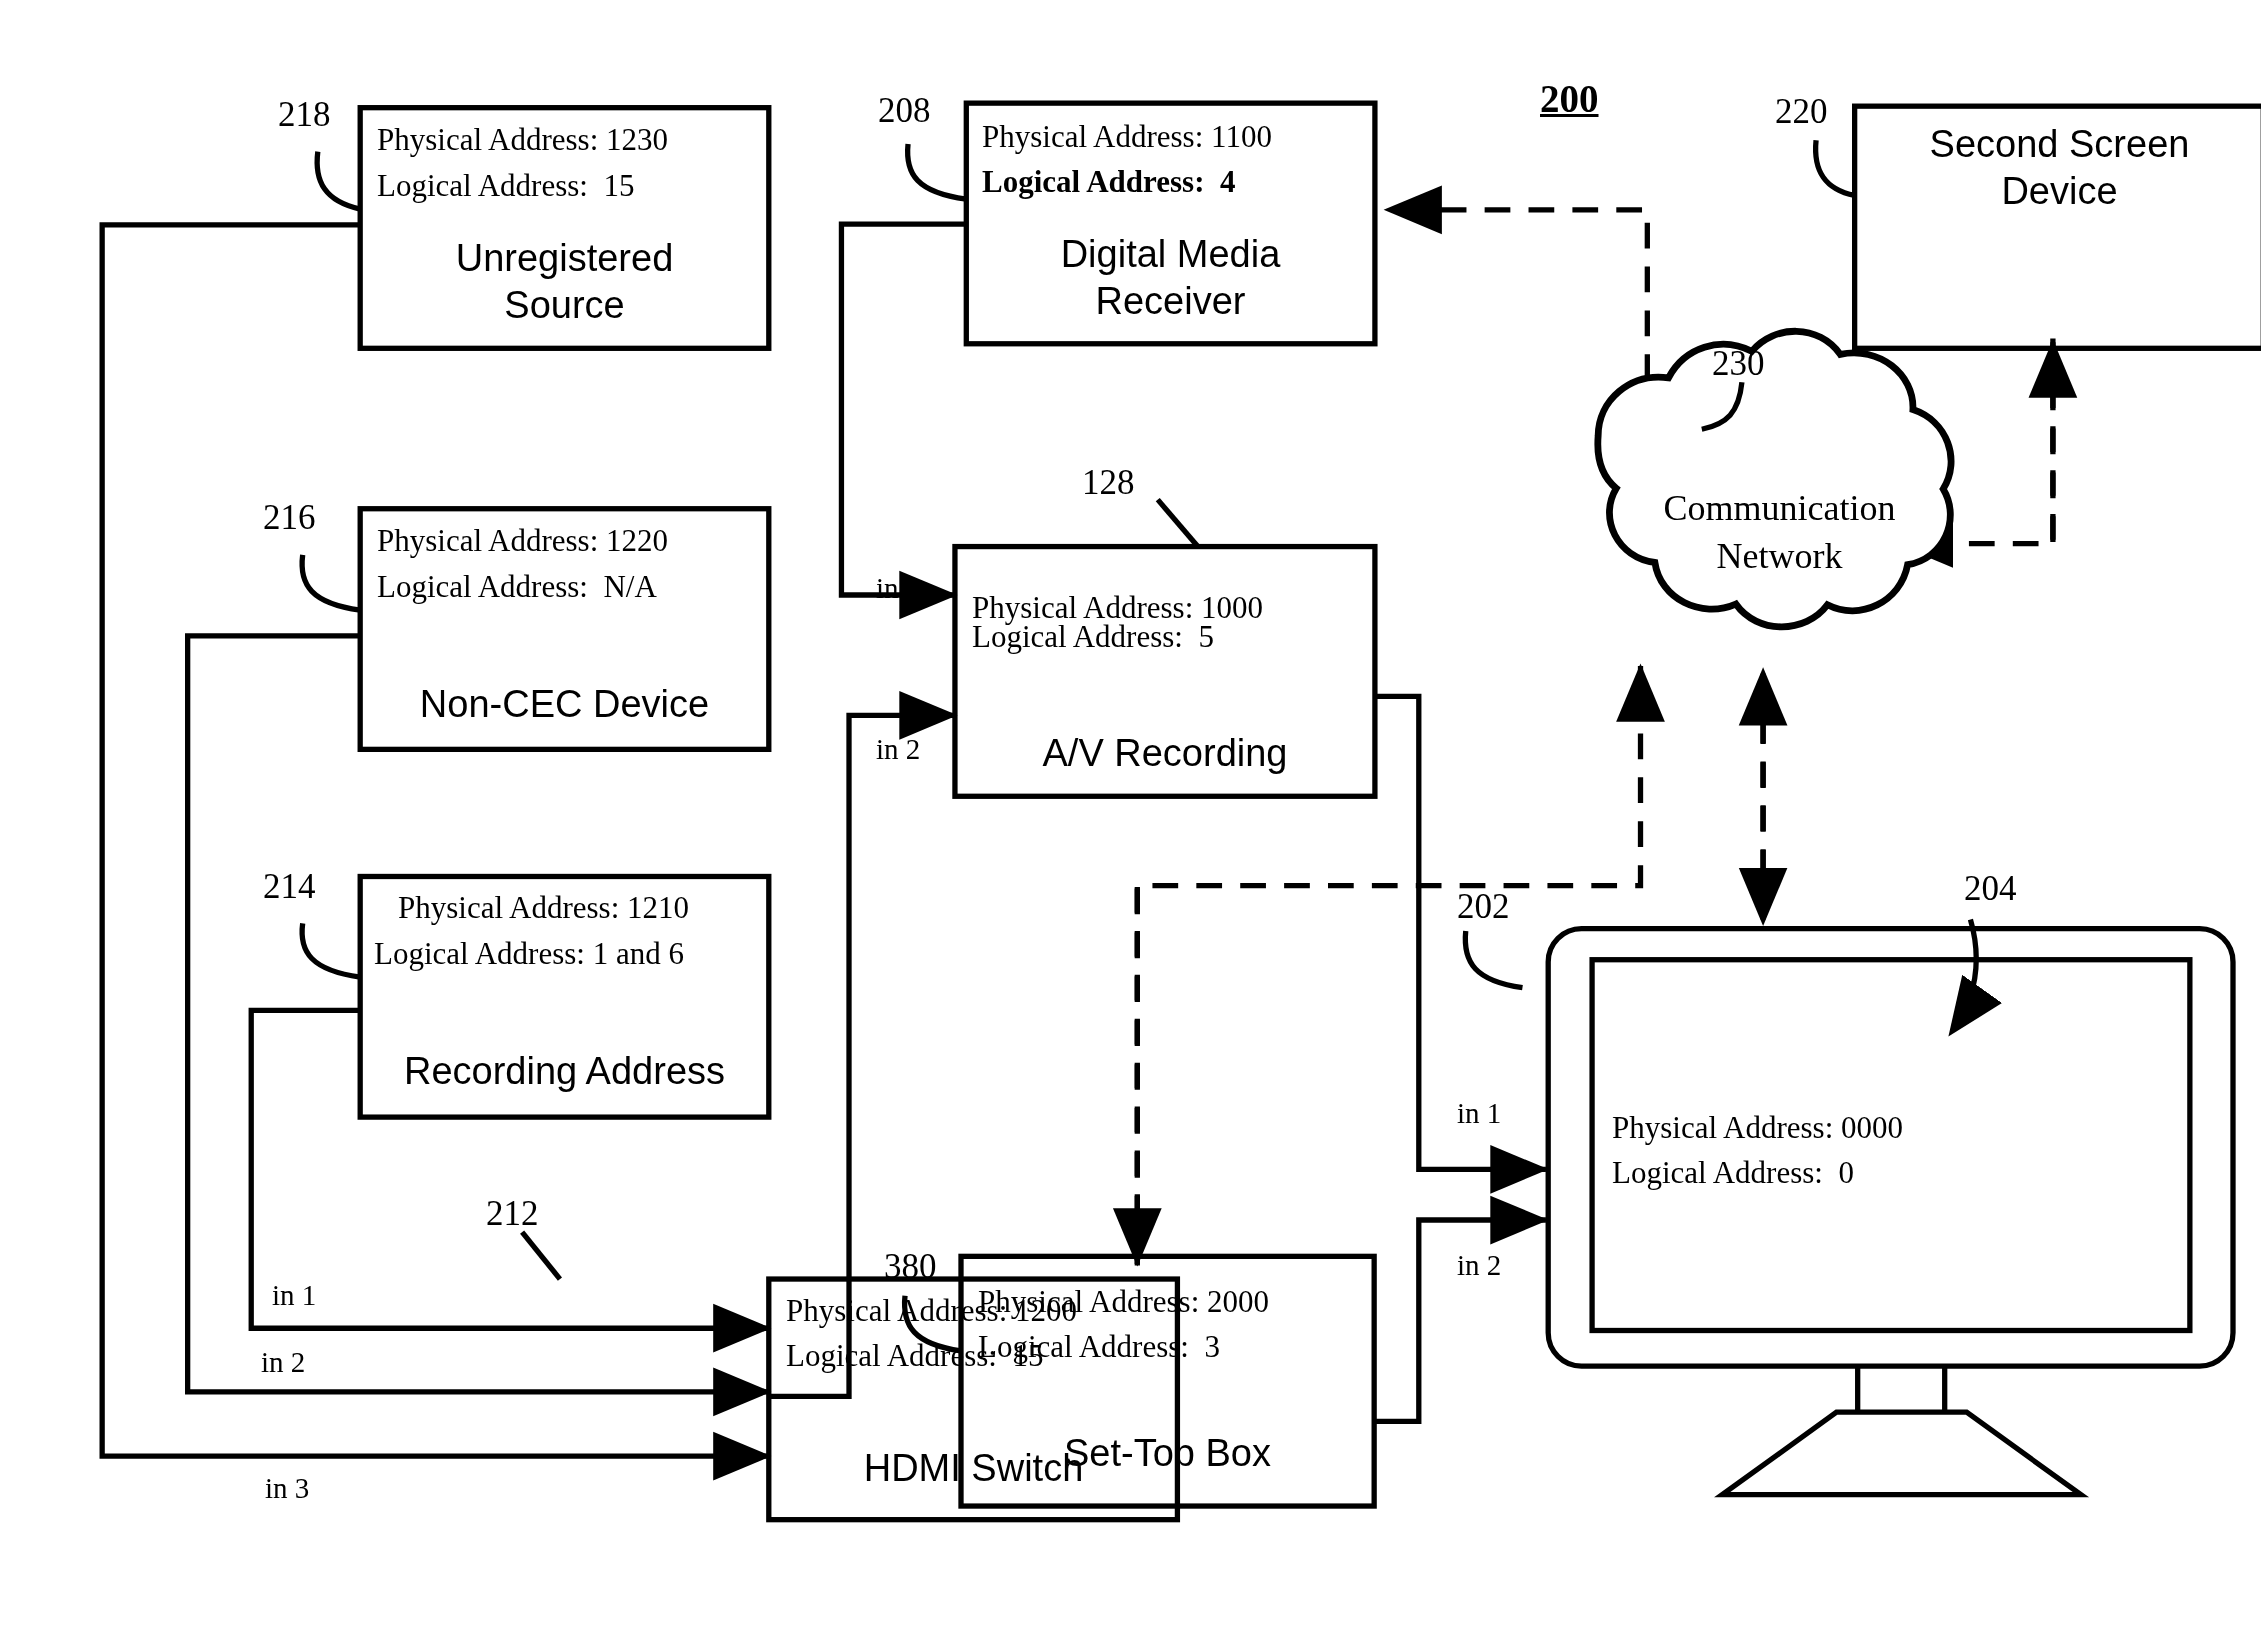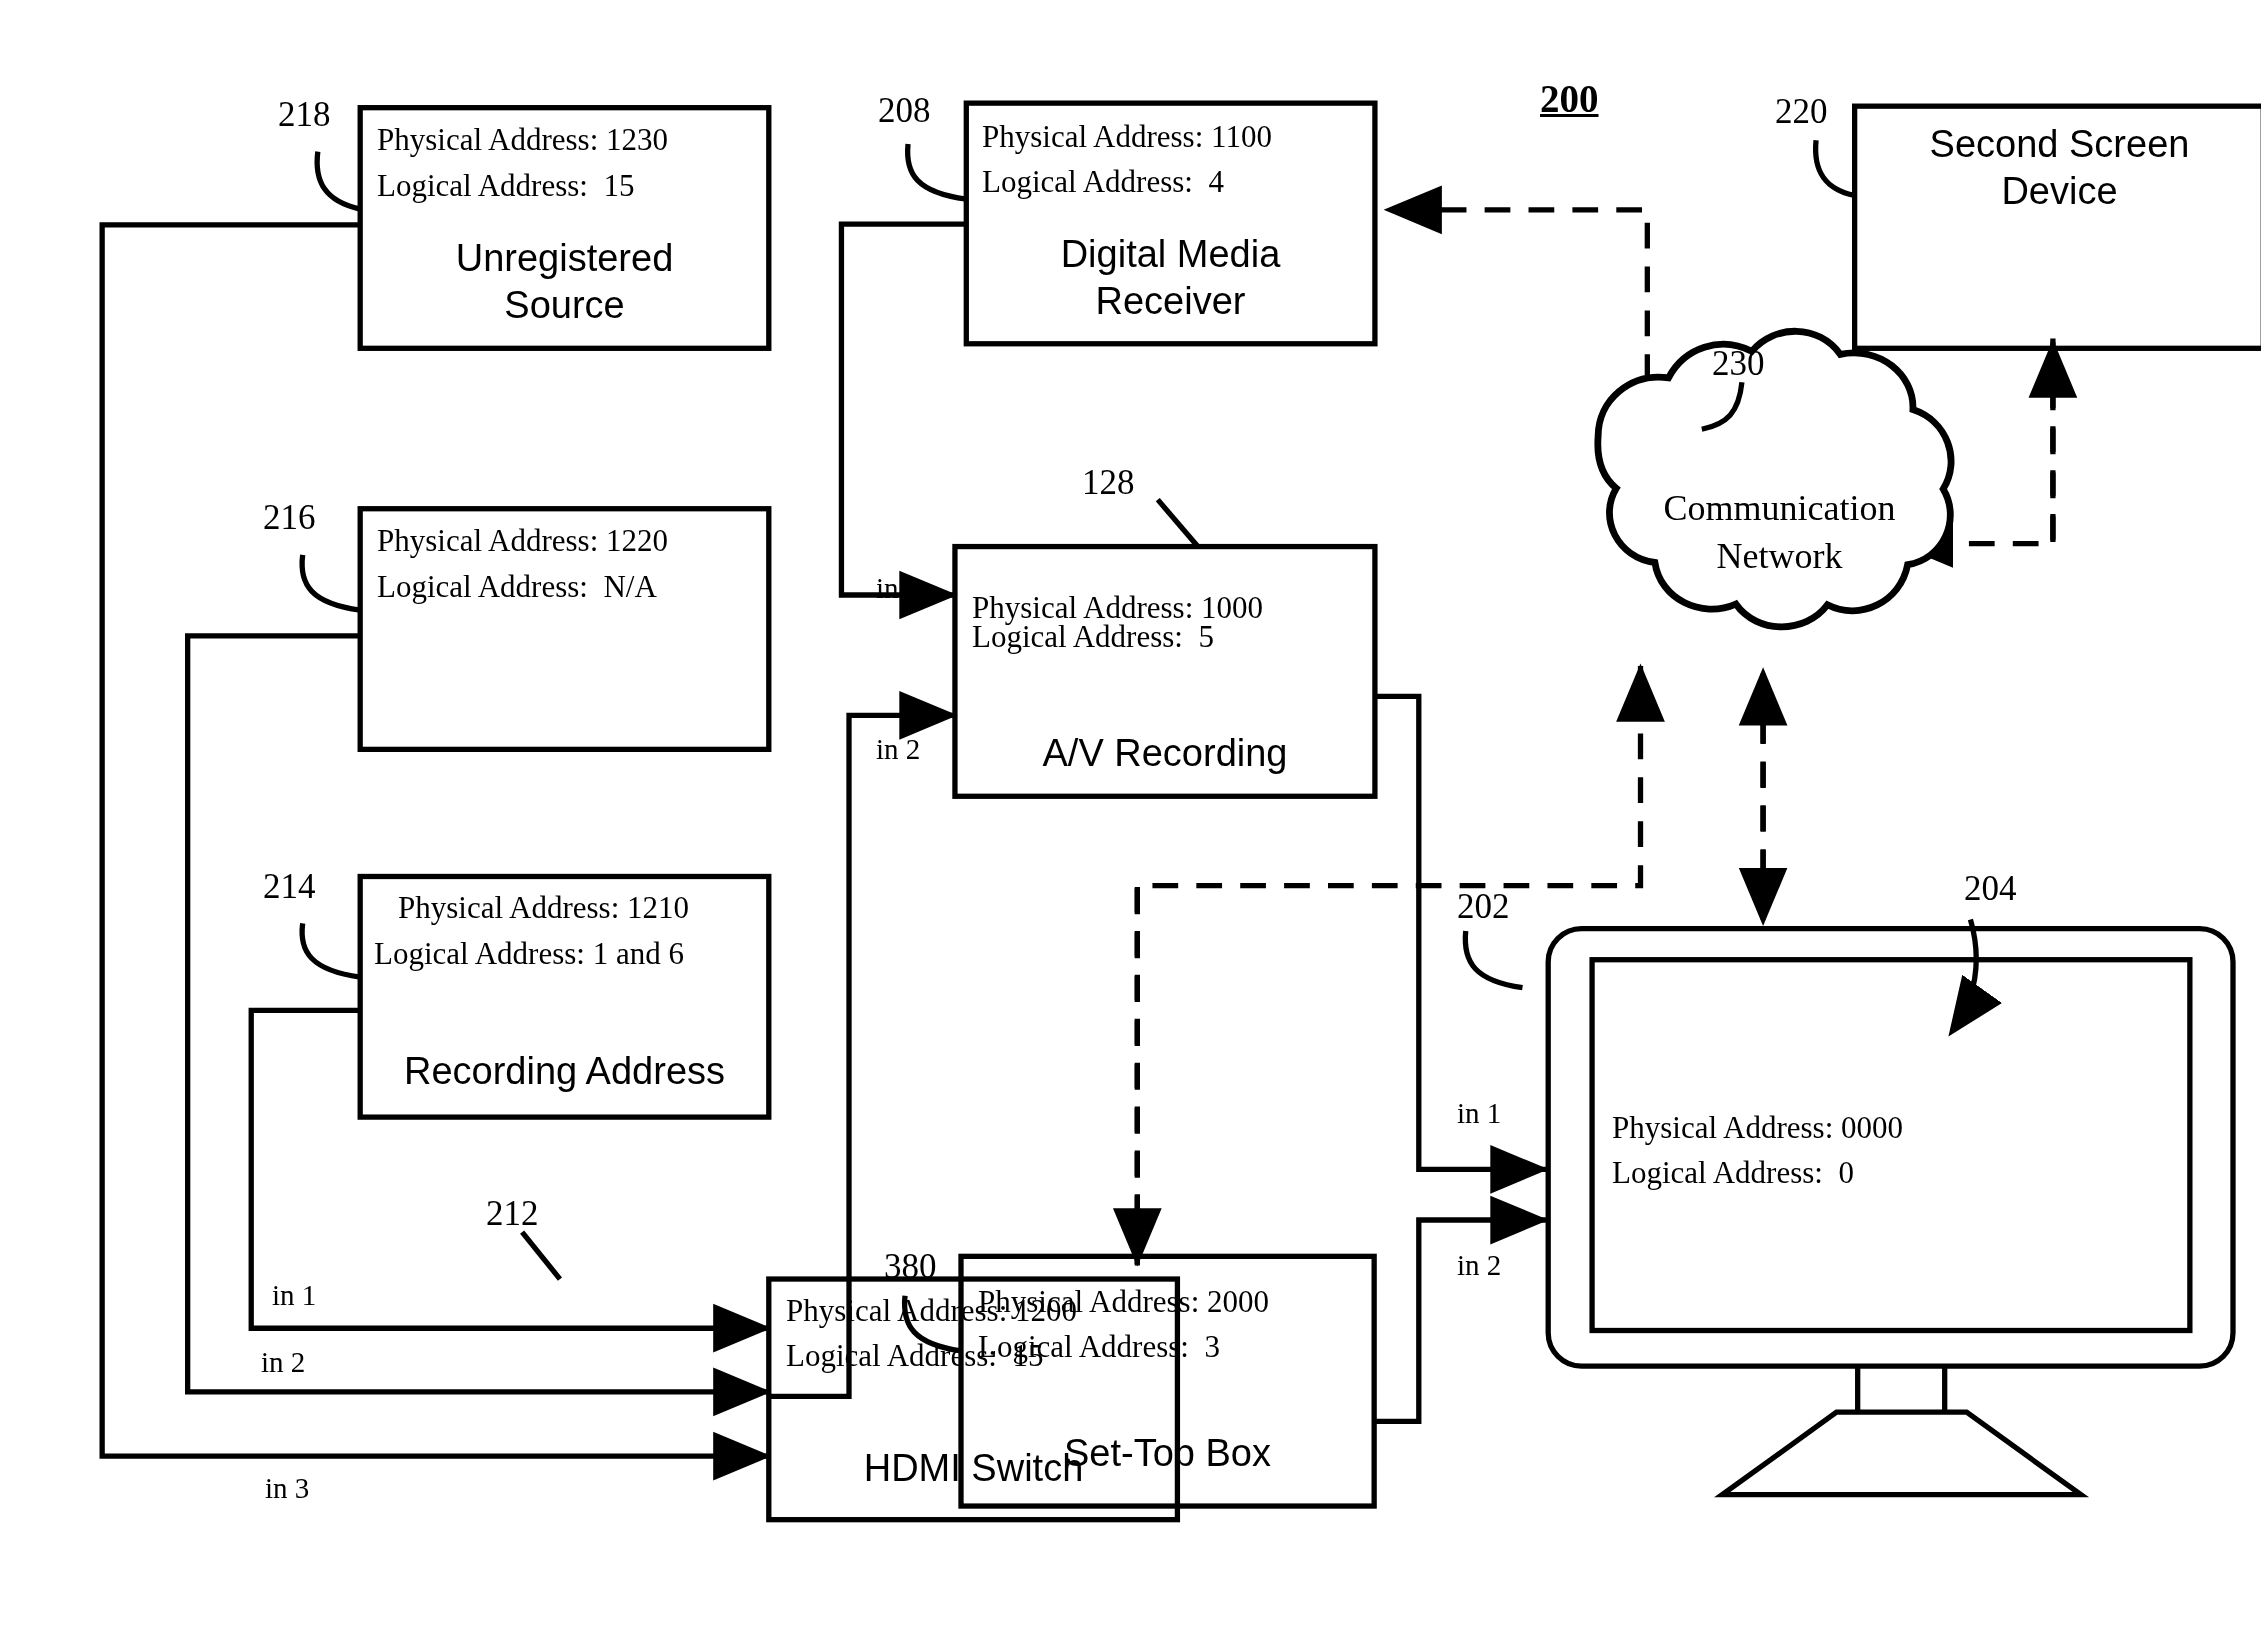--- a/index.html
+++ b/index.html
@@ -112,37 +112,38 @@
     </defs>
   </svg>
 
   <div class="txt addr" style="left:377px;top:117px;width:394px;">Physical Address: 1230</div>
   <div class="txt addr" style="left:377px;top:163px;width:394px;">Logical Address:  15</div>
   <div class="txt dname" style="left:360px;top:235px;width:409px;">Unregistered<br>Source</div>
 
   <div class="txt refnum" style="left:263px;top:498px;">216</div>
   <div class="txt addr" style="left:377px;top:518px;width:394px;">Physical Address: 1220</div>
   <div class="txt addr" style="left:377px;top:564px;width:394px;">Logical Address:  N/A</div>
+  <div class="txt dname" style="left:360px;top:681px;width:409px;">Non-CEC Device</div>
 
   <div class="txt refnum" style="left:263px;top:867px;">214</div>
   <div class="txt addr" style="left:374px;top:885px;width:401px;margin-left:24px;">Physical Address: 1210</div>
   <div class="txt addr" style="left:374px;top:931px;width:401px;">Logical Address: 1 and 6</div>
   <div class="txt dname" style="left:360px;top:1048px;width:409px;">Recording Address</div>
 
   <div class="txt refnum" style="left:486px;top:1194px;">212</div>
   <div class="txt addr" style="left:786px;top:1288px;width:394px;">Physical Address: 1200</div>
   <div class="txt addr" style="left:786px;top:1333px;width:394px;">Logical Address:  15</div>
   <div class="txt dname" style="left:769px;top:1445px;width:409px;">HDMI Switch</div>
   <div class="txt portlbl" style="left:272px;top:1279px;">in 1</div>
   <div class="txt portlbl" style="left:261px;top:1346px;">in 2</div>
   <div class="txt portlbl" style="left:265px;top:1472px;">in 3</div>
 
   <div class="txt refnum" style="left:878px;top:91px;">208</div>
   <div class="txt addr" style="left:982px;top:114px;width:394px;">Physical Address: 1100</div>
-  <div class="txt addr" style="left:982px;top:159px;width:394px;">Logical Address:  4</div>
+  <div class="txt addr" style="left:982px;top:159px;width:394px;font-weight:bold;">Logical Address:  4</div>
   <div class="txt dname" style="left:966px;top:231px;width:409px;">Digital Media<br>Receiver</div>
 
   <div class="txt refnum" style="left:1082px;top:463px;">128</div>
   <div class="txt addr" style="left:972px;top:585px;width:401px;">Physical Address: 1000</div>
   <div class="txt addr" style="left:972px;top:614px;width:401px;">Logical Address:  5</div>
   <div class="txt dname" style="left:955px;top:730px;width:420px;">A/V Recording</div>
   <div class="txt portlbl" style="left:876px;top:572px;">in 1</div>
   <div class="txt portlbl" style="left:876px;top:733px;">in 2</div>
 
   <div class="txt refnum" style="left:884px;top:1247px;">380</div>

